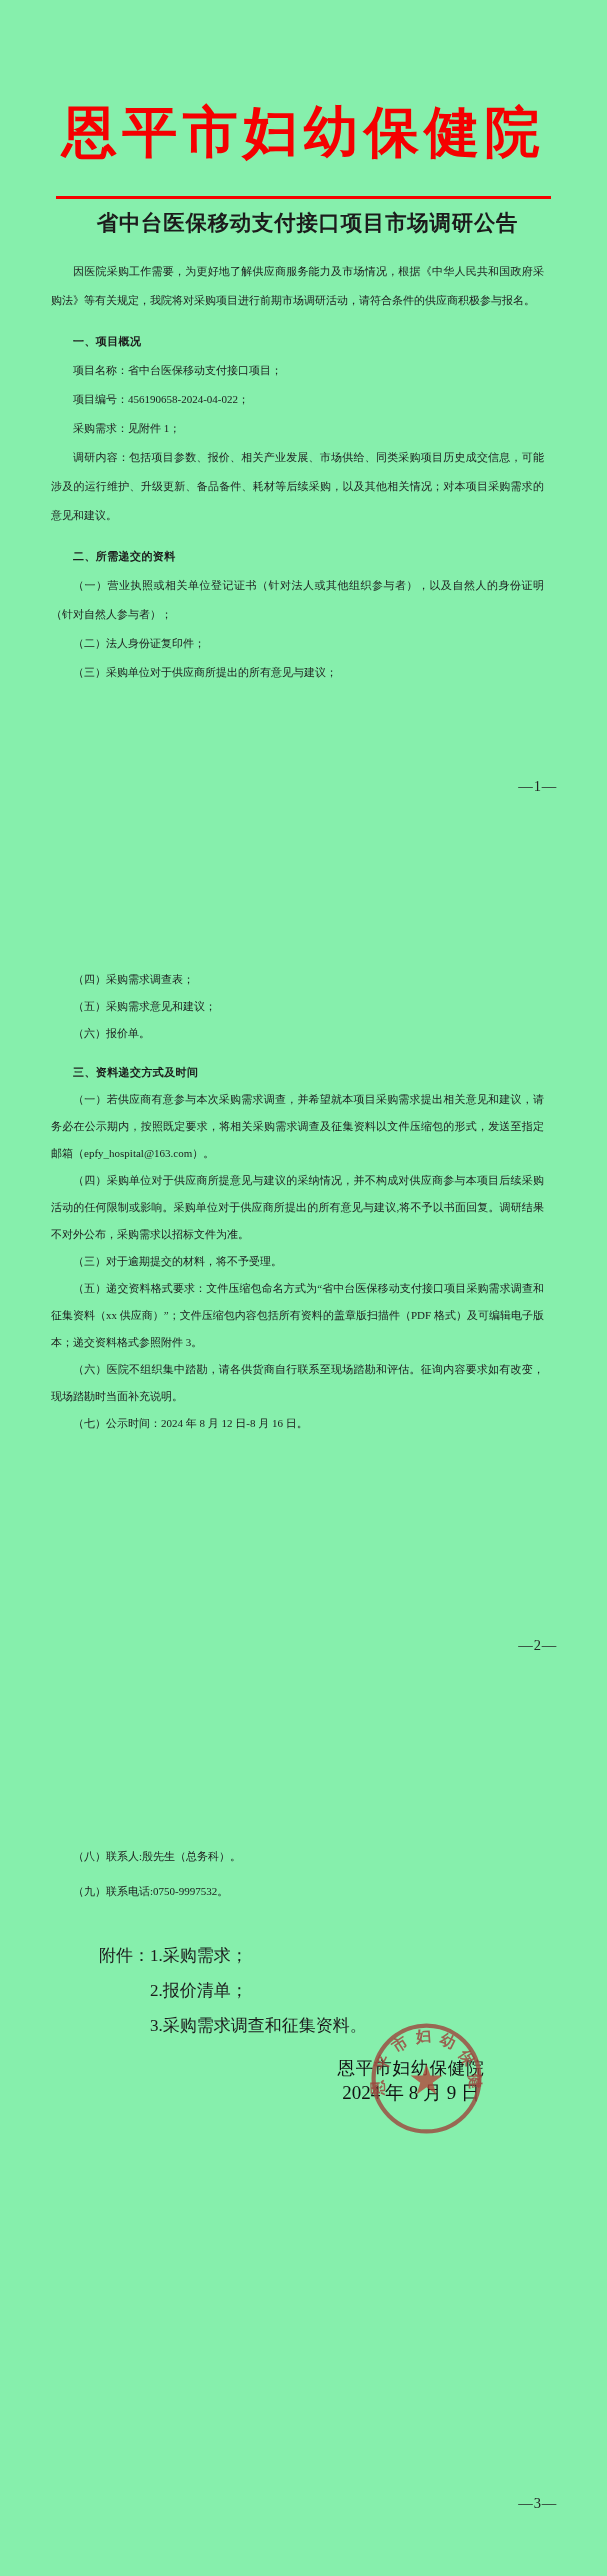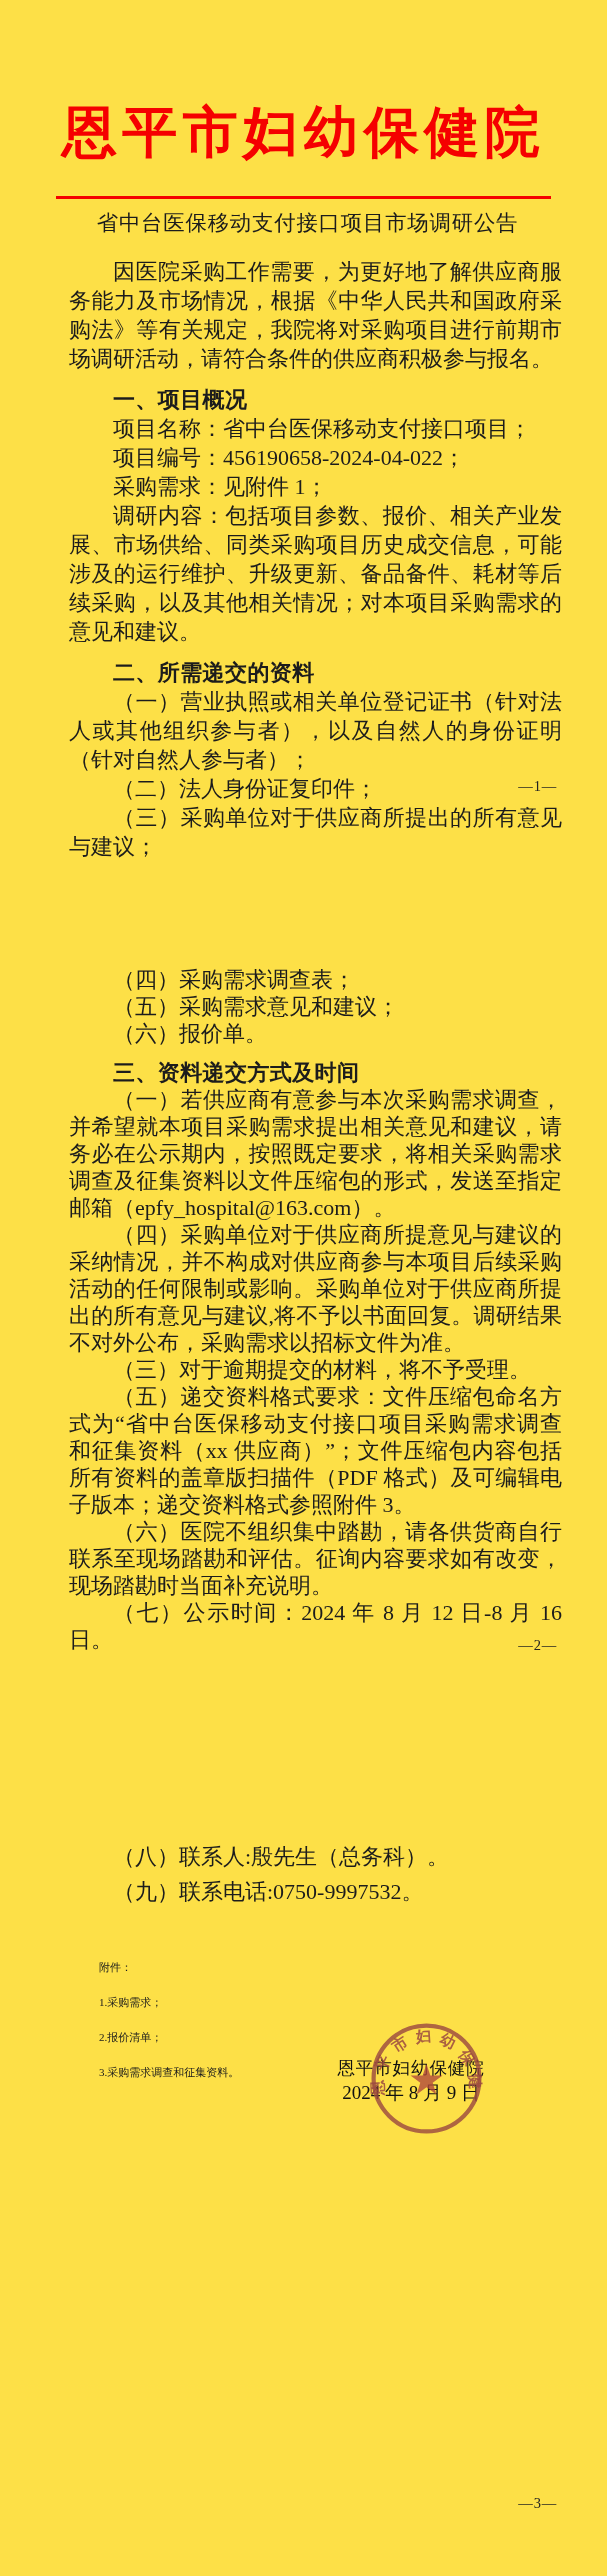--- a/index.html
+++ b/index.html
@@ -8,68 +8,68 @@
     --stamp:#9c4a40;
   }
   html,body{margin:0;padding:0;}
   body{
     width:607px;
     background:#ffffff;
     font-family:"Liberation Serif","DejaVu Serif",serif;
     color:var(--ink);
   }
   .doc{width:607px;height:2576px;position:relative;background:#ffffff;overflow:hidden;}
-  .page{position:absolute;left:0;width:607px;height:859px;background:#fde047;}
+  .page{position:absolute;left:0;width:607px;height:859px;background:#86efac;}
   .page1{top:0;}
   .page2{top:859px;}
   .page3{top:1717px;}
 
   
   .doc-title{
     position:absolute;top:101px;left:0;right:0;
     text-align:center;
     font-size:55px;line-height:64px;font-weight:bold;
     color:var(--red);
     letter-spacing:5.4px;
     white-space:nowrap;
   }
   .red-rule{
     position:absolute;top:196px;left:56px;width:495px;height:3.1px;
     background:var(--red);
   }
   .notice-title{
     position:absolute;top:208px;left:8px;right:0;
     text-align:center;
-    font-size:21.4px;line-height:31px;font-weight:normal;
+    font-size:21.4px;line-height:31px;font-weight:bold;
     letter-spacing:0.8px;
     white-space:nowrap;
   }
 
   
   .body-text{
-    position:absolute;left:69px;width:493px;
-    font-size:22px;
+    position:absolute;left:51px;width:493px;
+    font-size:11px;
     text-align:justify;
   }
   .p1-body{top:257px;line-height:29px;}
   .p2-body{top:107px;line-height:27px;}
   .p3-body{top:122px;line-height:35px;}
   .para{margin:0;text-indent:2em;}
   .sec-heading{
     font-weight:bold;
     font-family:"Liberation Sans","DejaVu Sans",sans-serif;
     letter-spacing:0.4px;
     margin-top:12px;
   }
 
   
   .attachments{
-    position:absolute;left:99px;top:233px;
-    display:flex;flex-direction:column;
-    font-size:11px;line-height:35px;
+    position:absolute;left:99px;top:221px;
+    display:flex;flex-direction:row;
+    font-size:17px;line-height:35px;
   }
   .att-label{white-space:nowrap;}
   .att-items div{white-space:nowrap;}
 
   
   .signature{
     position:absolute;right:115px;top:339px;width:162px;
     text-align:center;color:#111111;
   }
   .sig-org{font-size:17.6px;line-height:24.5px;letter-spacing:0.8px;white-space:nowrap;}

